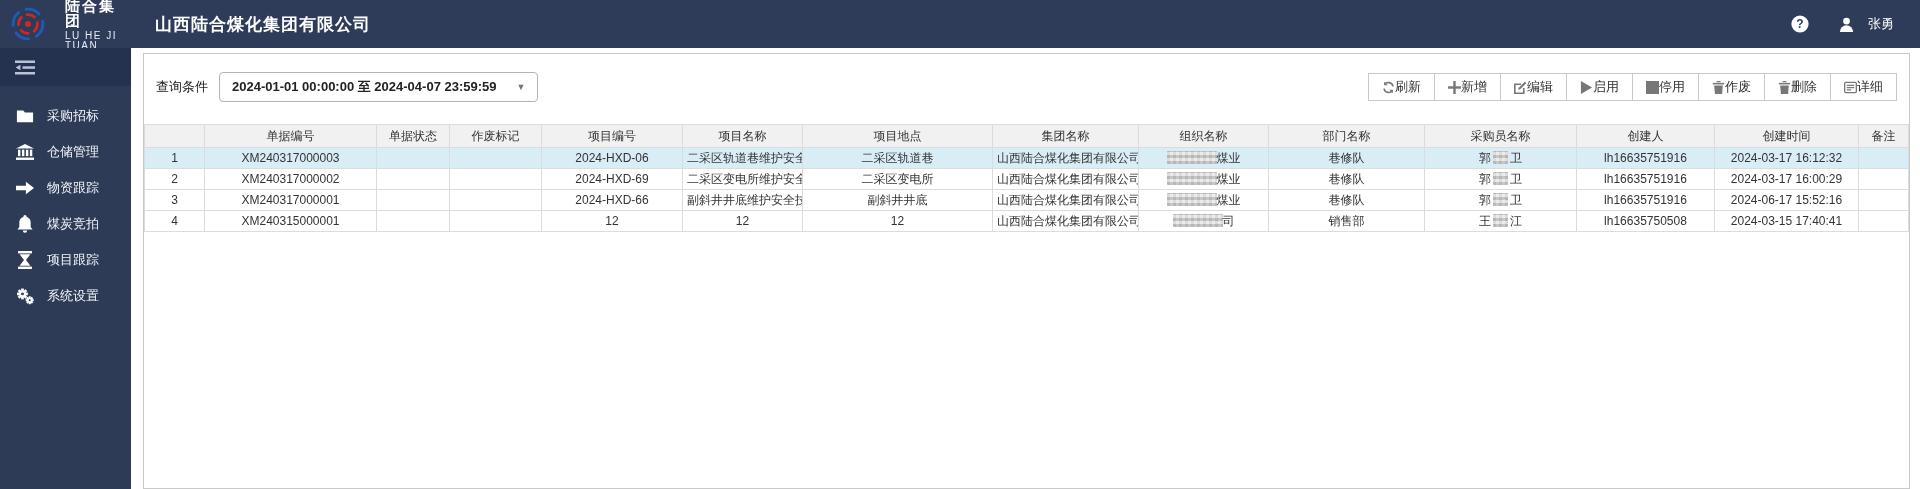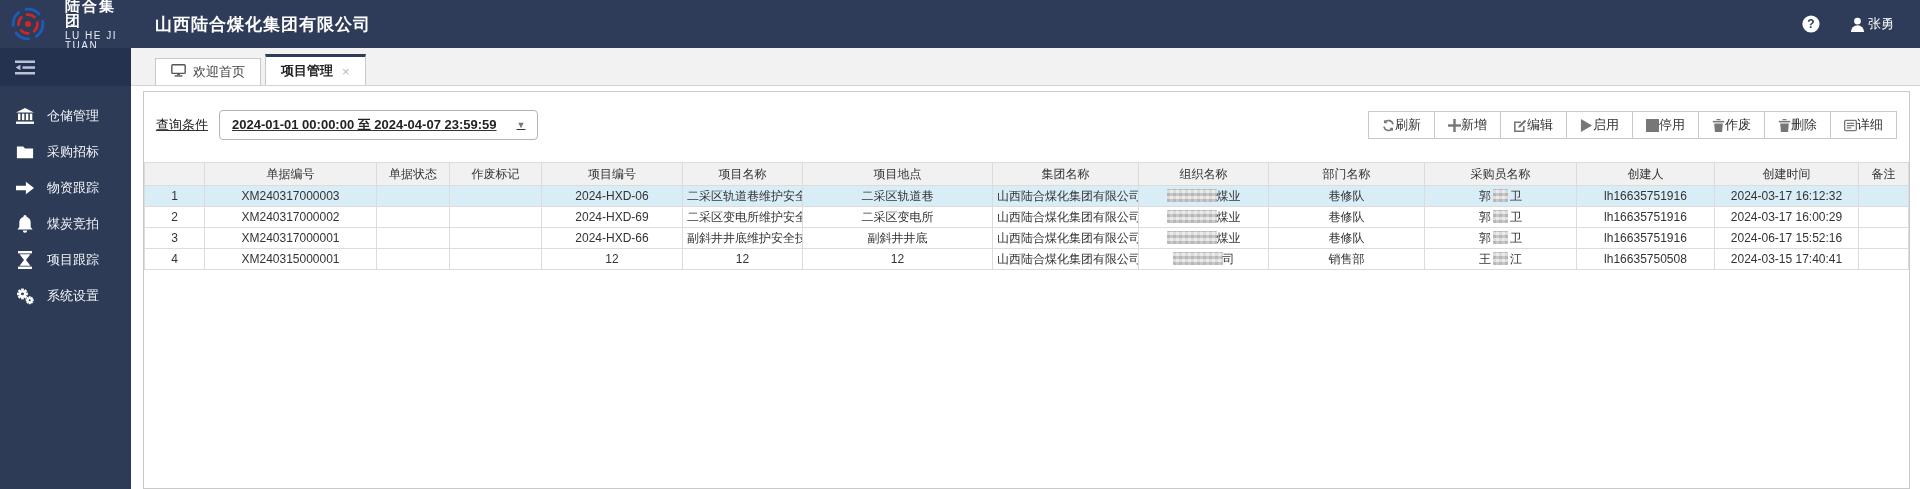--- a/index.html
+++ b/index.html
@@ -10,21 +10,21 @@
   
   .topbar{height:48px;background:var(--navy);display:flex;align-items:center;}
   .brand{flex:0 0 131px;display:flex;align-items:center;gap:19px;padding-left:10px;}
   .brand .logo svg{width:36px;height:36px;display:block;}
   .brand-text{color:#fff;line-height:1;}
   .brand-name{font-size:15px;font-weight:bold;letter-spacing:2px;}
   .brand-sub{font-size:10px;letter-spacing:1.5px;margin-top:3px;color:#e8ecf5;}
   .app-title{color:#fff;font-size:17px;font-weight:bold;margin-left:24px;letter-spacing:1px;}
   .topbar-right{margin-left:auto;display:flex;align-items:center;gap:30px;padding-right:26px;}
   .help-icon svg{width:18px;height:18px;display:block;cursor:pointer;}
-  .user-chip{display:flex;align-items:center;gap:3px;color:#fff;cursor:pointer;}
+  .user-chip{display:flex;align-items:center;gap:14px;color:#fff;cursor:pointer;}
   .user-chip svg{width:15px;height:15px;display:block;}
   .user-name{font-size:13px;}
   
   .layout{display:flex;height:441px;}
   .sidebar{flex:0 0 131px;background:var(--side);display:flex;flex-direction:column;}
   .collapse-strip{height:38px;background:#243250;display:flex;align-items:center;padding-left:15px;cursor:pointer;}
   .collapse-strip svg{width:20px;height:15px;fill:#b9c2d6;}
   .side-menu{padding-top:12px;}
   .side-item{height:36px;display:flex;align-items:center;gap:13px;padding-left:15px;
              color:#f2f4f9;font-size:13px;cursor:pointer;white-space:nowrap;}
@@ -34,21 +34,21 @@
   .main{flex:1;min-width:0;display:flex;flex-direction:column;background:#fff;}
   .tabstrip{height:38px;background:#f2f2f2;border-bottom:1px solid #d2d2d2;
             display:flex;align-items:flex-end;padding-left:24px;gap:4px;}
   .tab{background:#fff;border:1px solid #c9c9c9;border-bottom:none;height:27px;
        display:flex;align-items:center;gap:7px;padding:0 15px;font-size:13px;cursor:pointer;color:#444;}
   .tab .icon svg{width:15px;height:13px;fill:#555;stroke:#555;}
   .tab.active{height:31px;border-top:3px solid var(--navy);font-weight:bold;color:#222;}
   .tab-close{color:#b5b5b5;font-size:13px;font-weight:normal;margin-left:2px;cursor:pointer;}
   .panel{flex:1;margin:5px 10px 0 12px;border:1px solid #c9c9c9;display:flex;flex-direction:column;}
   .panel-bar{display:flex;align-items:center;padding:18px 12px 22px 12px;}
-  .query{display:flex;align-items:center;gap:11px;text-decoration:underline;}
+  .query{display:flex;align-items:center;gap:11px;}
   .query-label{font-size:13px;color:#222;}
   .date-select{display:flex;align-items:center;gap:20px;border:1px solid #b3b3b3;border-radius:4px;
                background:#fff;padding:5px 12px;font-weight:bold;font-size:13px;cursor:pointer;color:#222;}
   .date-caret{color:#777;font-size:9px;font-weight:normal;}
   .btn-group{margin-left:auto;display:flex;}
   .btn{display:flex;align-items:center;border:1px solid #c9c9c9;background:#fff;
        padding:4px 13px;margin-left:-1px;font-size:13px;color:#333;cursor:pointer;white-space:nowrap;}
   .btn .icon{display:flex;}
   .btn .icon svg{width:13px;height:13px;fill:#777;stroke:none;}
   .btn .icon.icon-refresh svg{fill:none;stroke:#777;stroke-width:2;}
@@ -106,38 +106,38 @@
       <svg viewBox="0 0 20 14">
         <rect x="0" y="0" width="20" height="2.5"></rect>
         <path d="M5.4 4.3v5.4L0.6 7z"></path>
         <rect x="7.5" y="5.8" width="12.5" height="2.5"></rect>
         <rect x="0" y="11.5" width="20" height="2.5"></rect>
       </svg>
     </div>
     <div class="side-menu">
         <div class="side-item">
           <span class="icon">
+            <svg viewBox="0 0 20 16">
+              <path d="M1 2h7l2 2.2h9V15H1z"></path>
+            </svg>
+          </span>
+          <span>采购招标</span>
+        </div>
+        <div class="side-item">
+          <span class="icon">
             <svg viewBox="0 0 20 18">
               <path d="M10 0l10 5H0z"></path>
               <rect x="2.2" y="6.4" width="2.7" height="7.2"></rect>
               <rect x="6.6" y="6.4" width="2.7" height="7.2"></rect>
               <rect x="11" y="6.4" width="2.7" height="7.2"></rect>
               <rect x="15.4" y="6.4" width="2.7" height="7.2"></rect>
               <rect x="0" y="15.2" width="20" height="2.6"></rect>
             </svg>
           </span>
           <span>仓储管理</span>
-        </div>
-        <div class="side-item">
-          <span class="icon">
-            <svg viewBox="0 0 20 16">
-              <path d="M1 2h7l2 2.2h9V15H1z"></path>
-            </svg>
-          </span>
-          <span>采购招标</span>
         </div>
         <div class="side-item">
           <span class="icon">
             <svg viewBox="0 0 20 14">
               <path d="M0 4.6h11V0l9 7-9 7V9.4H0z"></path>
             </svg>
           </span>
           <span>物资跟踪</span>
         </div>
         <div class="side-item">
@@ -183,34 +183,20 @@
                 <circle r="1.1" fill="#2d3b57"></circle>
               </g>
             </svg>
           </span>
           <span>系统设置</span>
         </div>
       </div>
   </div>
 
   <div class="main">
-    <div class="tabstrip">
-        <div class="tab">
-          <span class="icon"><svg viewBox="0 0 17 15">
-              <rect x="0.8" y="0.8" width="15.4" height="10" rx="1" fill="none" stroke-width="1.6"></rect>
-              <rect x="7" y="10.8" width="3" height="2" stroke="none"></rect>
-              <rect x="4" y="13" width="9" height="1.6" stroke="none"></rect>
-            </svg></span>
-          <span>欢迎首页</span>
-        </div>
-        <div class="tab active">
-          <span>项目管理</span>
-          <span class="tab-close">×</span>
-        </div>
-      </div>
 
     <div class="panel">
       <div class="panel-bar">
         <div class="query">
           <span class="query-label">查询条件</span>
           <span class="date-select">
             <span>2024-01-01 00:00:00 至 2024-04-07 23:59:59</span>
             <span class="date-caret">▼</span>
           </span>
         </div>

